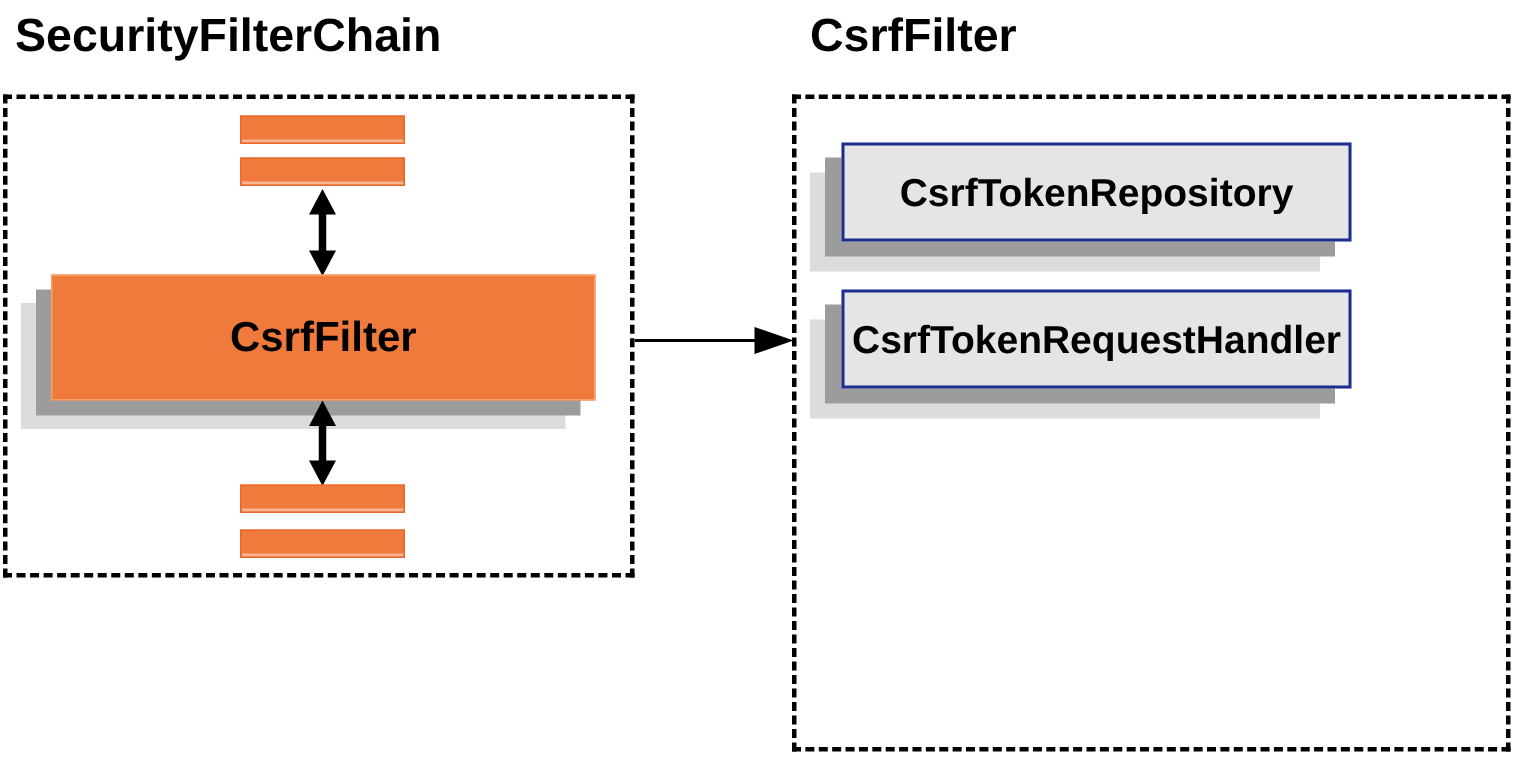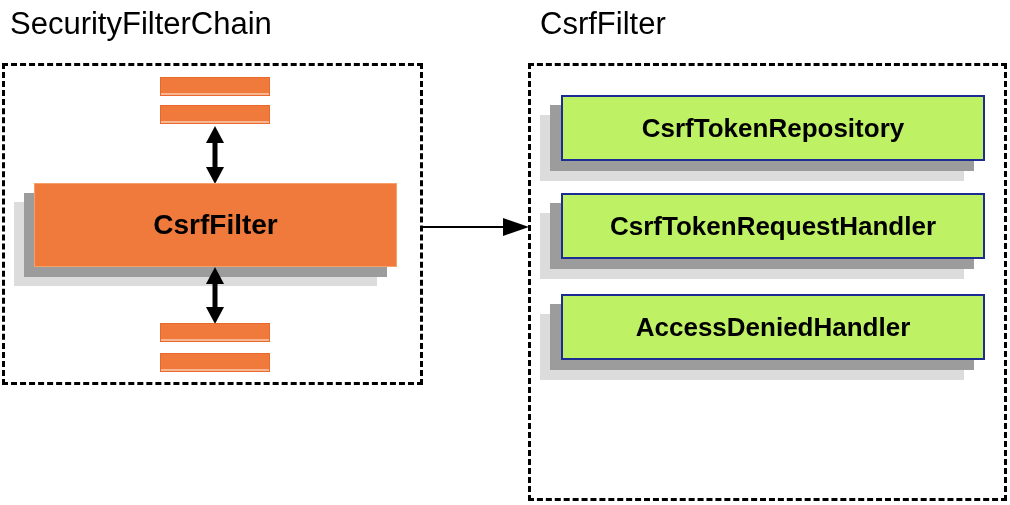--- a/index.html
+++ b/index.html
@@ -11,21 +11,21 @@
   .canvas {
     position: relative;
     width: 1010px;
     height: 505px;
     background: #ffffff;
     overflow: hidden;
   }
   .panel-title {
     position: absolute;
     font-size: 31px;
-    font-weight: normal;
+    font-weight: bold;
     color: #000000;
     letter-spacing: 0px;
     white-space: nowrap;
   }
   .dashed-box {
     position: absolute;
     border: 3px dashed #000000;
     box-sizing: border-box;
     background: transparent;
   }
@@ -54,23 +54,23 @@
     justify-content: center;
   }
   .orange-main-box .label {
     font-size: 28px;
     font-weight: bold;
     color: #000000;
   }
   .blue-box {
     position: absolute;
     left: 561px;
-    width: 424px;
+    width: 340px;
     height: 66px;
-    background: #bef264;
+    background: #e5e5e5;
     border: 2px solid #1B2D93;
     box-sizing: border-box;
     box-shadow: -11px 10px 0 #9C9C9C, -21px 20px 0 #DCDCDC;
     display: flex;
     align-items: center;
     justify-content: center;
   }
   .blue-box .label {
     font-size: 26px;
     font-weight: bold;
@@ -119,18 +119,15 @@
   <div class="dashed-box" style="left:528px; top:63px; width:479px; height:438px;"></div>
 
   <div class="blue-box" style="top:95px;">
     <span class="label">CsrfTokenRepository</span>
   </div>
 
   <div class="blue-box" style="top:193px;">
     <span class="label">CsrfTokenRequestHandler</span>
   </div>
 
-  <div class="blue-box" style="top:294px;">
-    <span class="label">AccessDeniedHandler</span>
-  </div>
 
 
 </div>
 
 </body></html>

